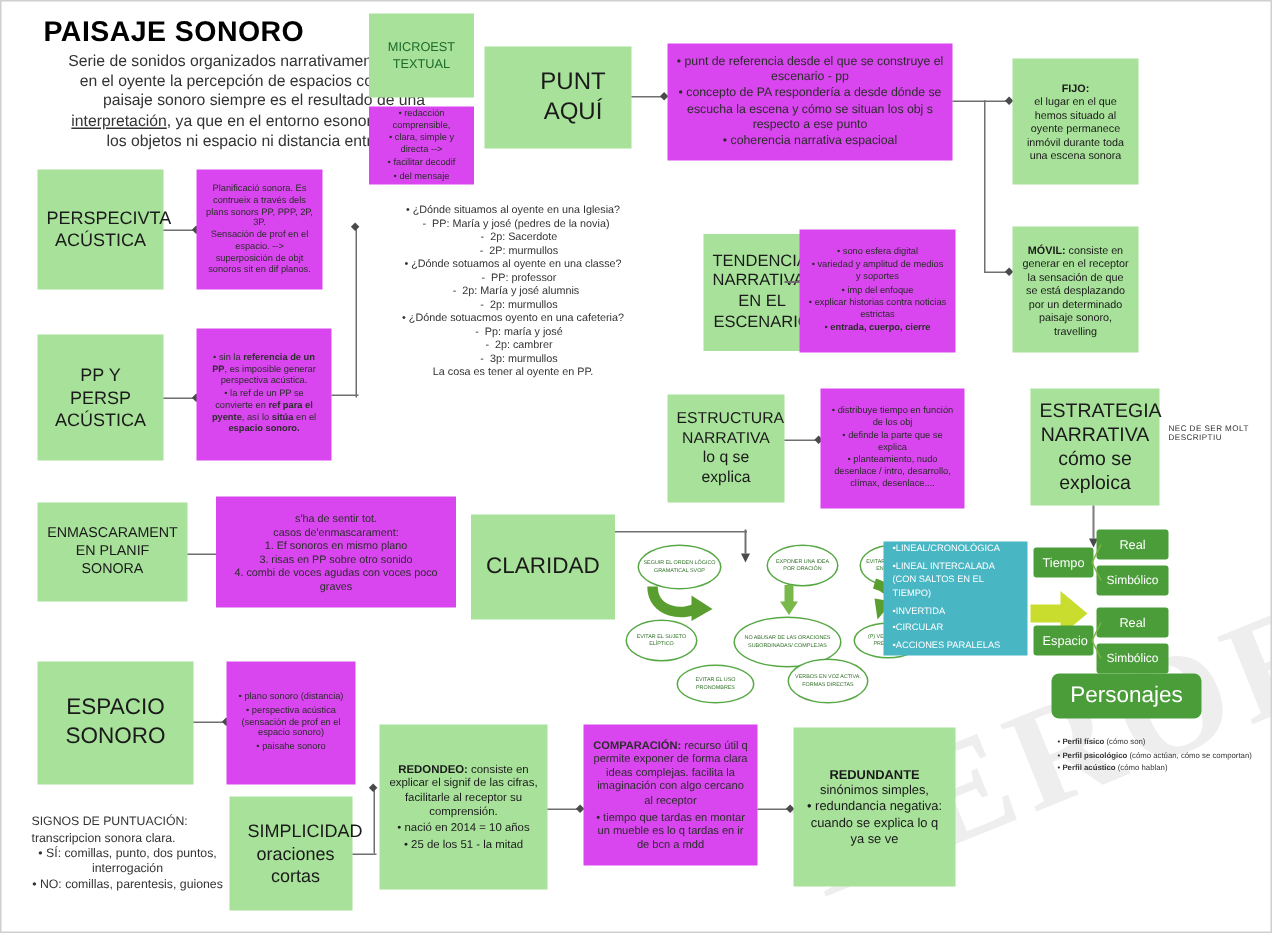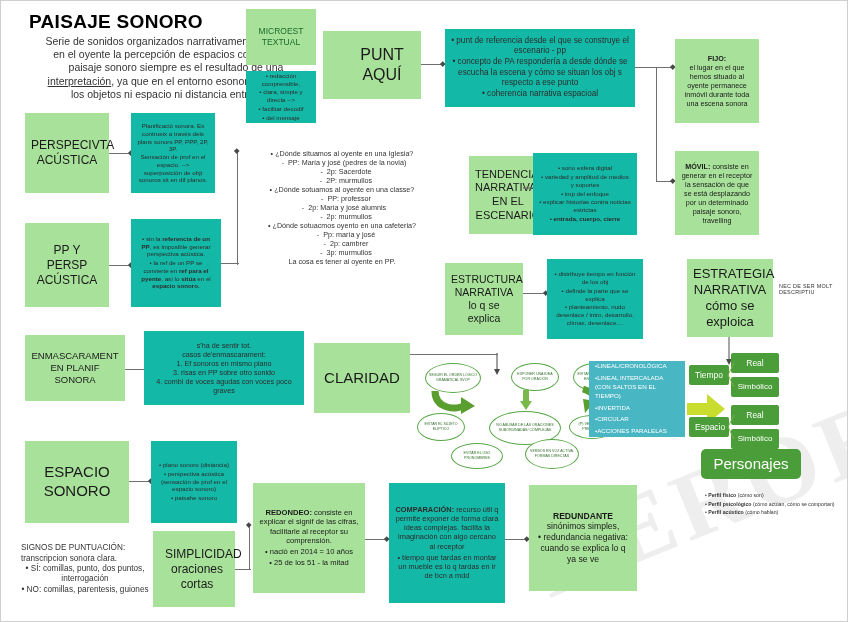--- a/index.html
+++ b/index.html
@@ -2,21 +2,21 @@
 <html><head>
 <meta charset="utf-8">
 <style>
   html,body{margin:0;padding:0;background:#d8d8d8;}
   body{font-family:"Liberation Sans",sans-serif;}
   #canvas{position:relative;width:848px;height:622px;background:#ffffff;overflow:hidden;
           border:1px solid #cfcfcf;box-sizing:border-box;}
   .node{position:absolute;box-sizing:border-box;display:flex;align-items:center;
         justify-content:center;text-align:center;}
   .green{background:#a8e29a;color:#1a1a1a;}
-  .pale{background:#14b8a6;color:#2c2c2c;}
+  .pale{background:#d946ef;color:#2c2c2c;}
   .darkgreen{background:#4a9d38;color:#ffffff;}
   .teal{background:#49b6c4;color:#ffffff;}
   .node .inner{width:100%;padding:4px 6px;box-sizing:border-box;line-height:1.25;}
   .title{font-weight:bold;font-size:19px;letter-spacing:.3px;}
   .lead{font-size:10.5px;line-height:1.5;text-align:center;color:#333;}
   .lead u{text-decoration:underline;}
   .hdg{font-size:14px;line-height:1.3;}
   .hdg-sm{font-size:12px;line-height:1.3;}
   .hdg-xs{font-size:9.5px;line-height:1.35;font-weight:normal;}
   .body-xs{font-size:6.2px;line-height:1.5;}
@@ -149,21 +149,21 @@
         <li><span>sin la </span><b>referencia de un PP</b><span>, es imposible generar perspectiva acústica.</span></li>
         <li><span>la ref de un PP se convierte en </span><b>ref para el pyente</b><span>, así lo </span><b>sitúa</b><span> en el </span><b>espacio sonoro.</b></li>
       </ul>
     </div>
   </div>
 
   <div class="line hline" style="left:220px;top:262px;width:18px;"></div>
   <div class="line vline" style="left:236px;top:150px;height:114px;"></div>
   <div class="dot" style="left:234px;top:148px;"></div>
 
-  <div class="node" style="left:243px;top:148px;width:196px;height:116px;">
+  <div class="node" style="left:243px;top:134px;width:196px;height:116px;">
     <div class="inner body-s" style="color:#333;">
       <ul class="nb">
         <li>• <span>¿Dónde situamos al oyente en una Iglesia?</span></li>
         <li>&nbsp;&nbsp;-&nbsp; <span>PP: María y josé (pedres de la novia)</span></li>
         <li>&nbsp;&nbsp;&nbsp;&nbsp;-&nbsp; <span>2p: Sacerdote</span></li>
         <li>&nbsp;&nbsp;&nbsp;&nbsp;-&nbsp; <span>2P: murmullos</span></li>
         <li>• <span>¿Dónde sotuamos al oyente en una classe?</span></li>
         <li>&nbsp;&nbsp;&nbsp;&nbsp;-&nbsp; <span>PP: professor</span></li>
         <li>&nbsp;&nbsp;-&nbsp; <span>2p: María y josé alumnis</span></li>
         <li>&nbsp;&nbsp;&nbsp;&nbsp;-&nbsp; <span>2p: murmullos</span></li>
@@ -377,21 +377,21 @@
       <b>REDONDEO:</b><span> consiste en explicar el signif de las cifras, facilitarle al receptor su comprensión.</span>
       <ul class="b" style="margin-top:2px;">
         <li>nació en 2014 = 10 años</li>
         <li>25 de los 51 - la mitad</li>
       </ul>
     </div>
   </div>
   <div class="line hline" style="left:364px;top:538px;width:22px;"></div>
   <div class="dot" style="left:384px;top:536px;"></div>
 
-  <div class="node pale" style="left:388px;top:482px;width:116px;height:120px;">
+  <div class="node pale" style="left:388px;top:482px;width:116px;height:94px;">
     <div class="inner body-s" style="font-size:7.4px;">
       <b>COMPARACIÓN:</b><span> recurso útil q permite exponer de forma clara ideas complejas. facilita la imaginación con algo cercano al receptor</span>
       <ul class="b" style="margin-top:2px;">
         <li>tiempo que tardas en montar un mueble es lo q tardas en ir de bcn a mdd</li>
       </ul>
     </div>
   </div>
   <div class="line hline" style="left:504px;top:538px;width:22px;"></div>
   <div class="dot" style="left:524px;top:536px;"></div>
 

